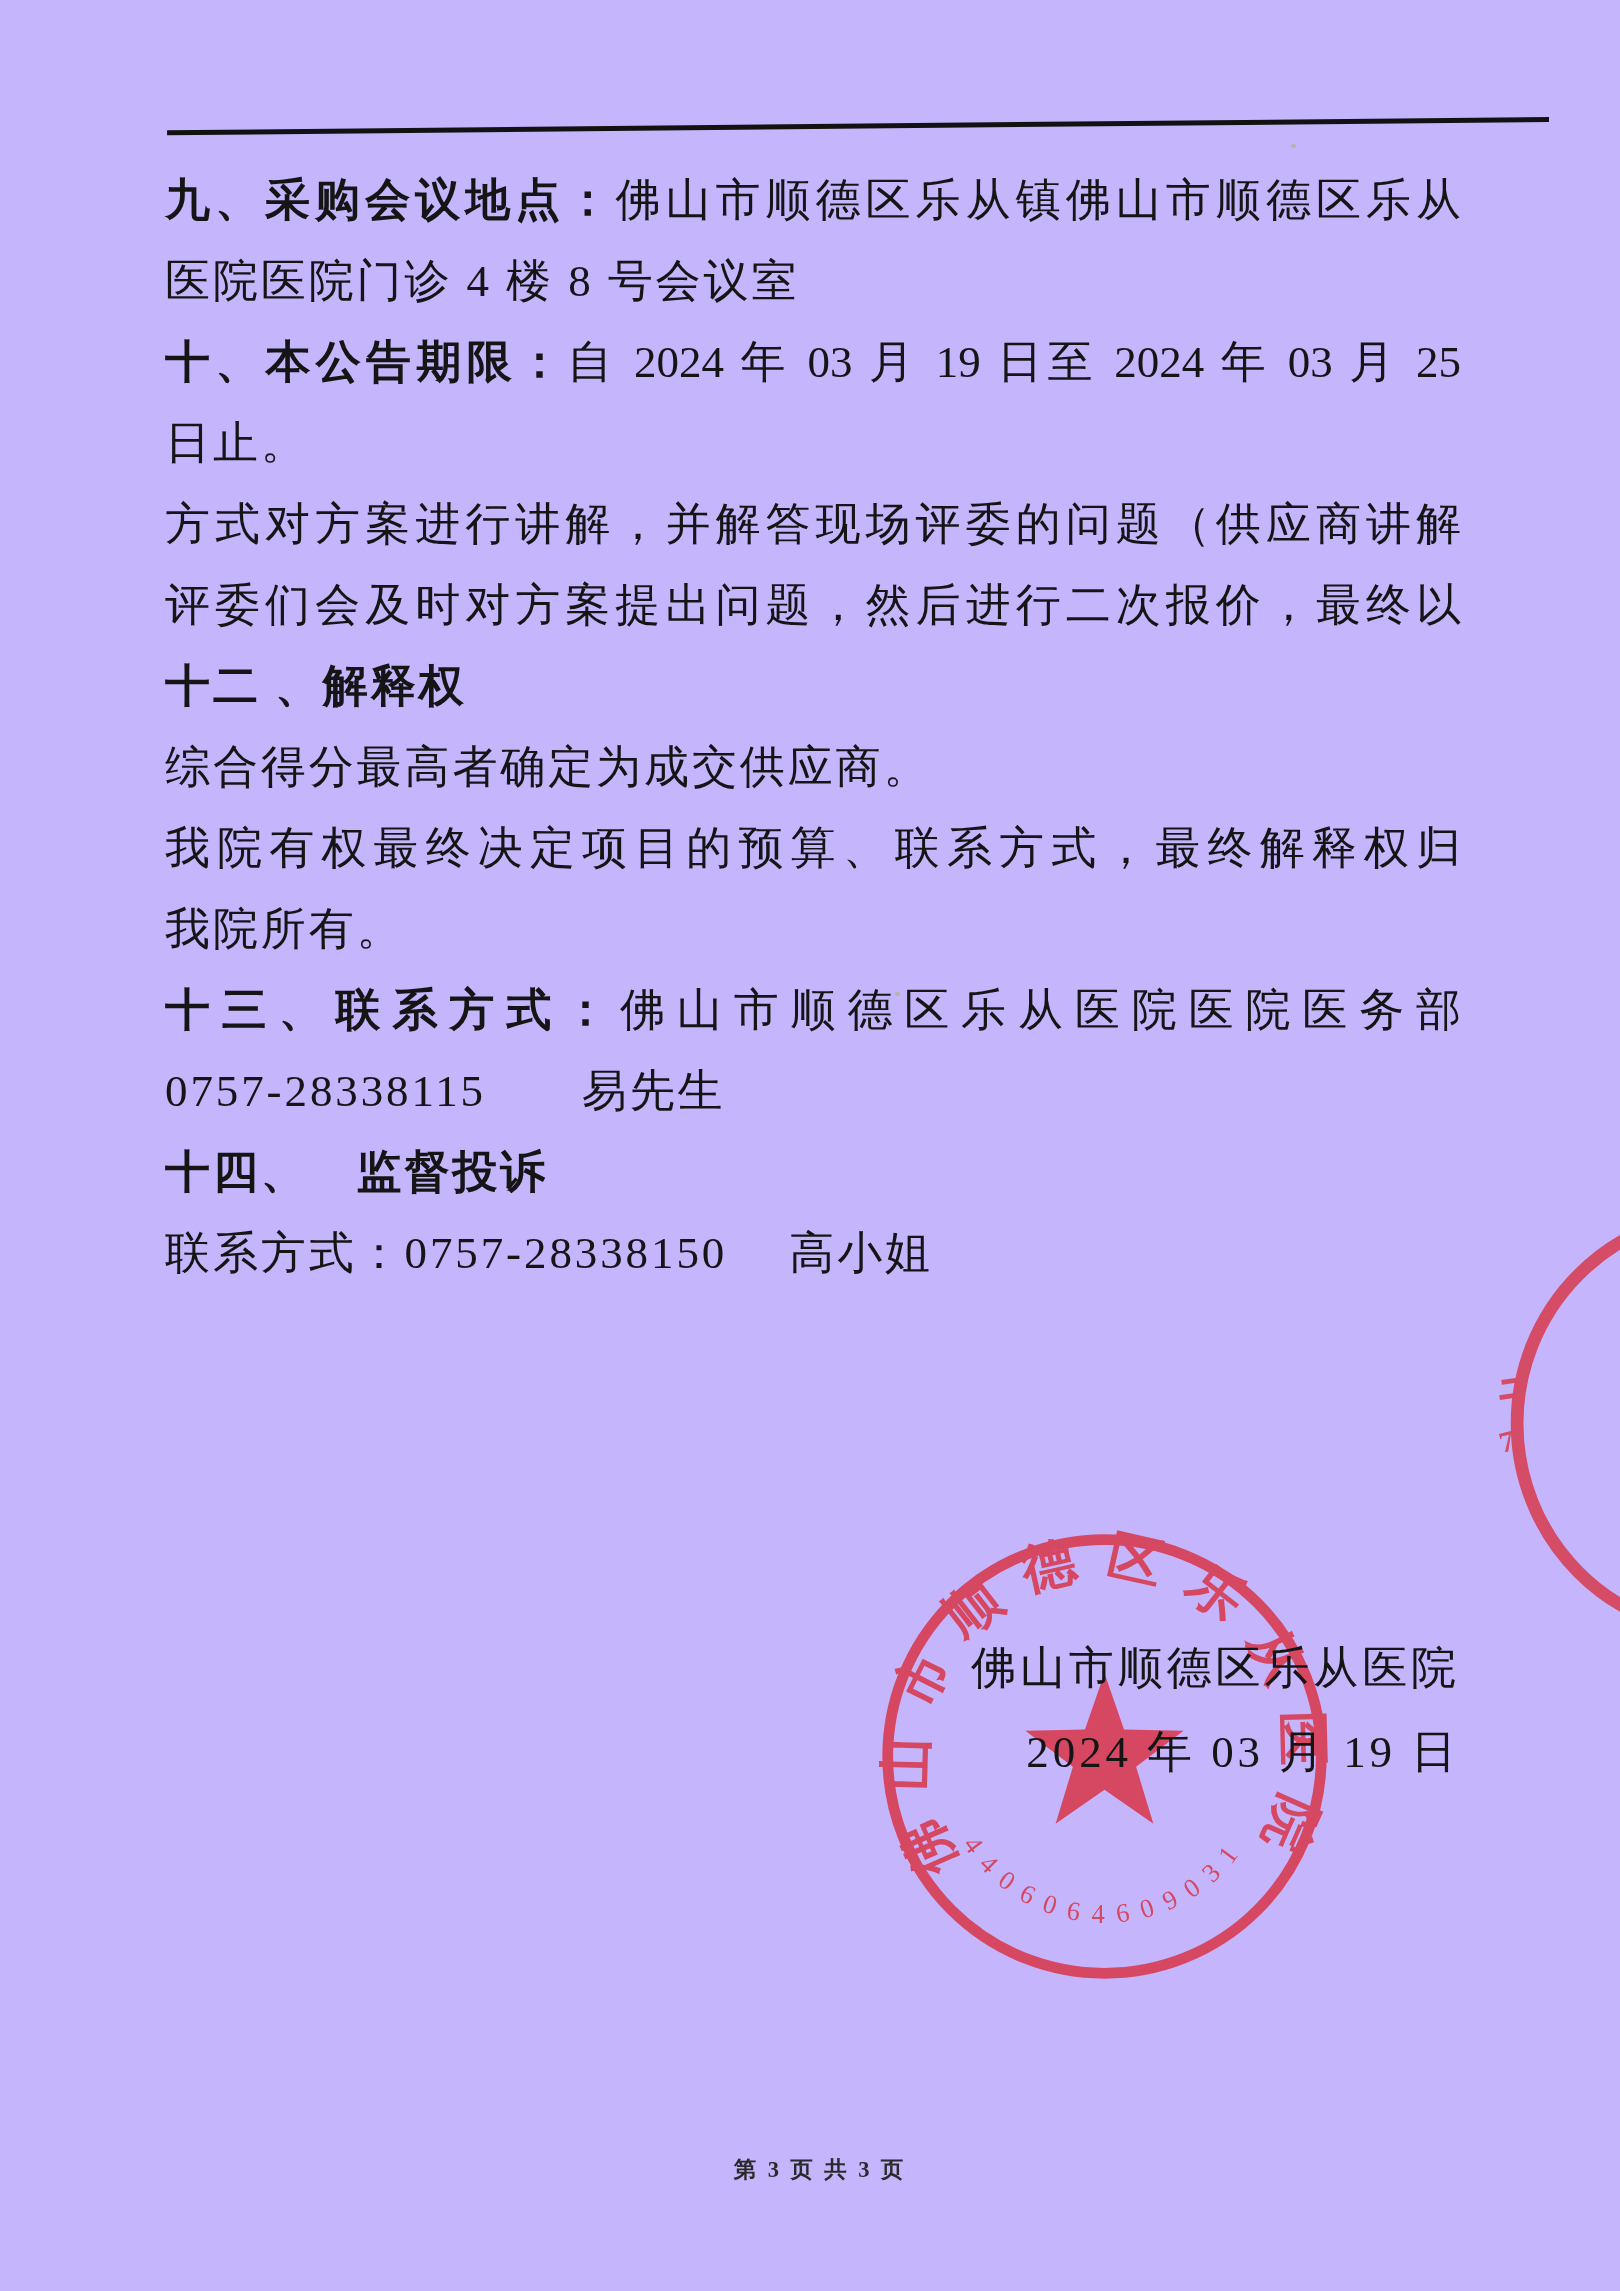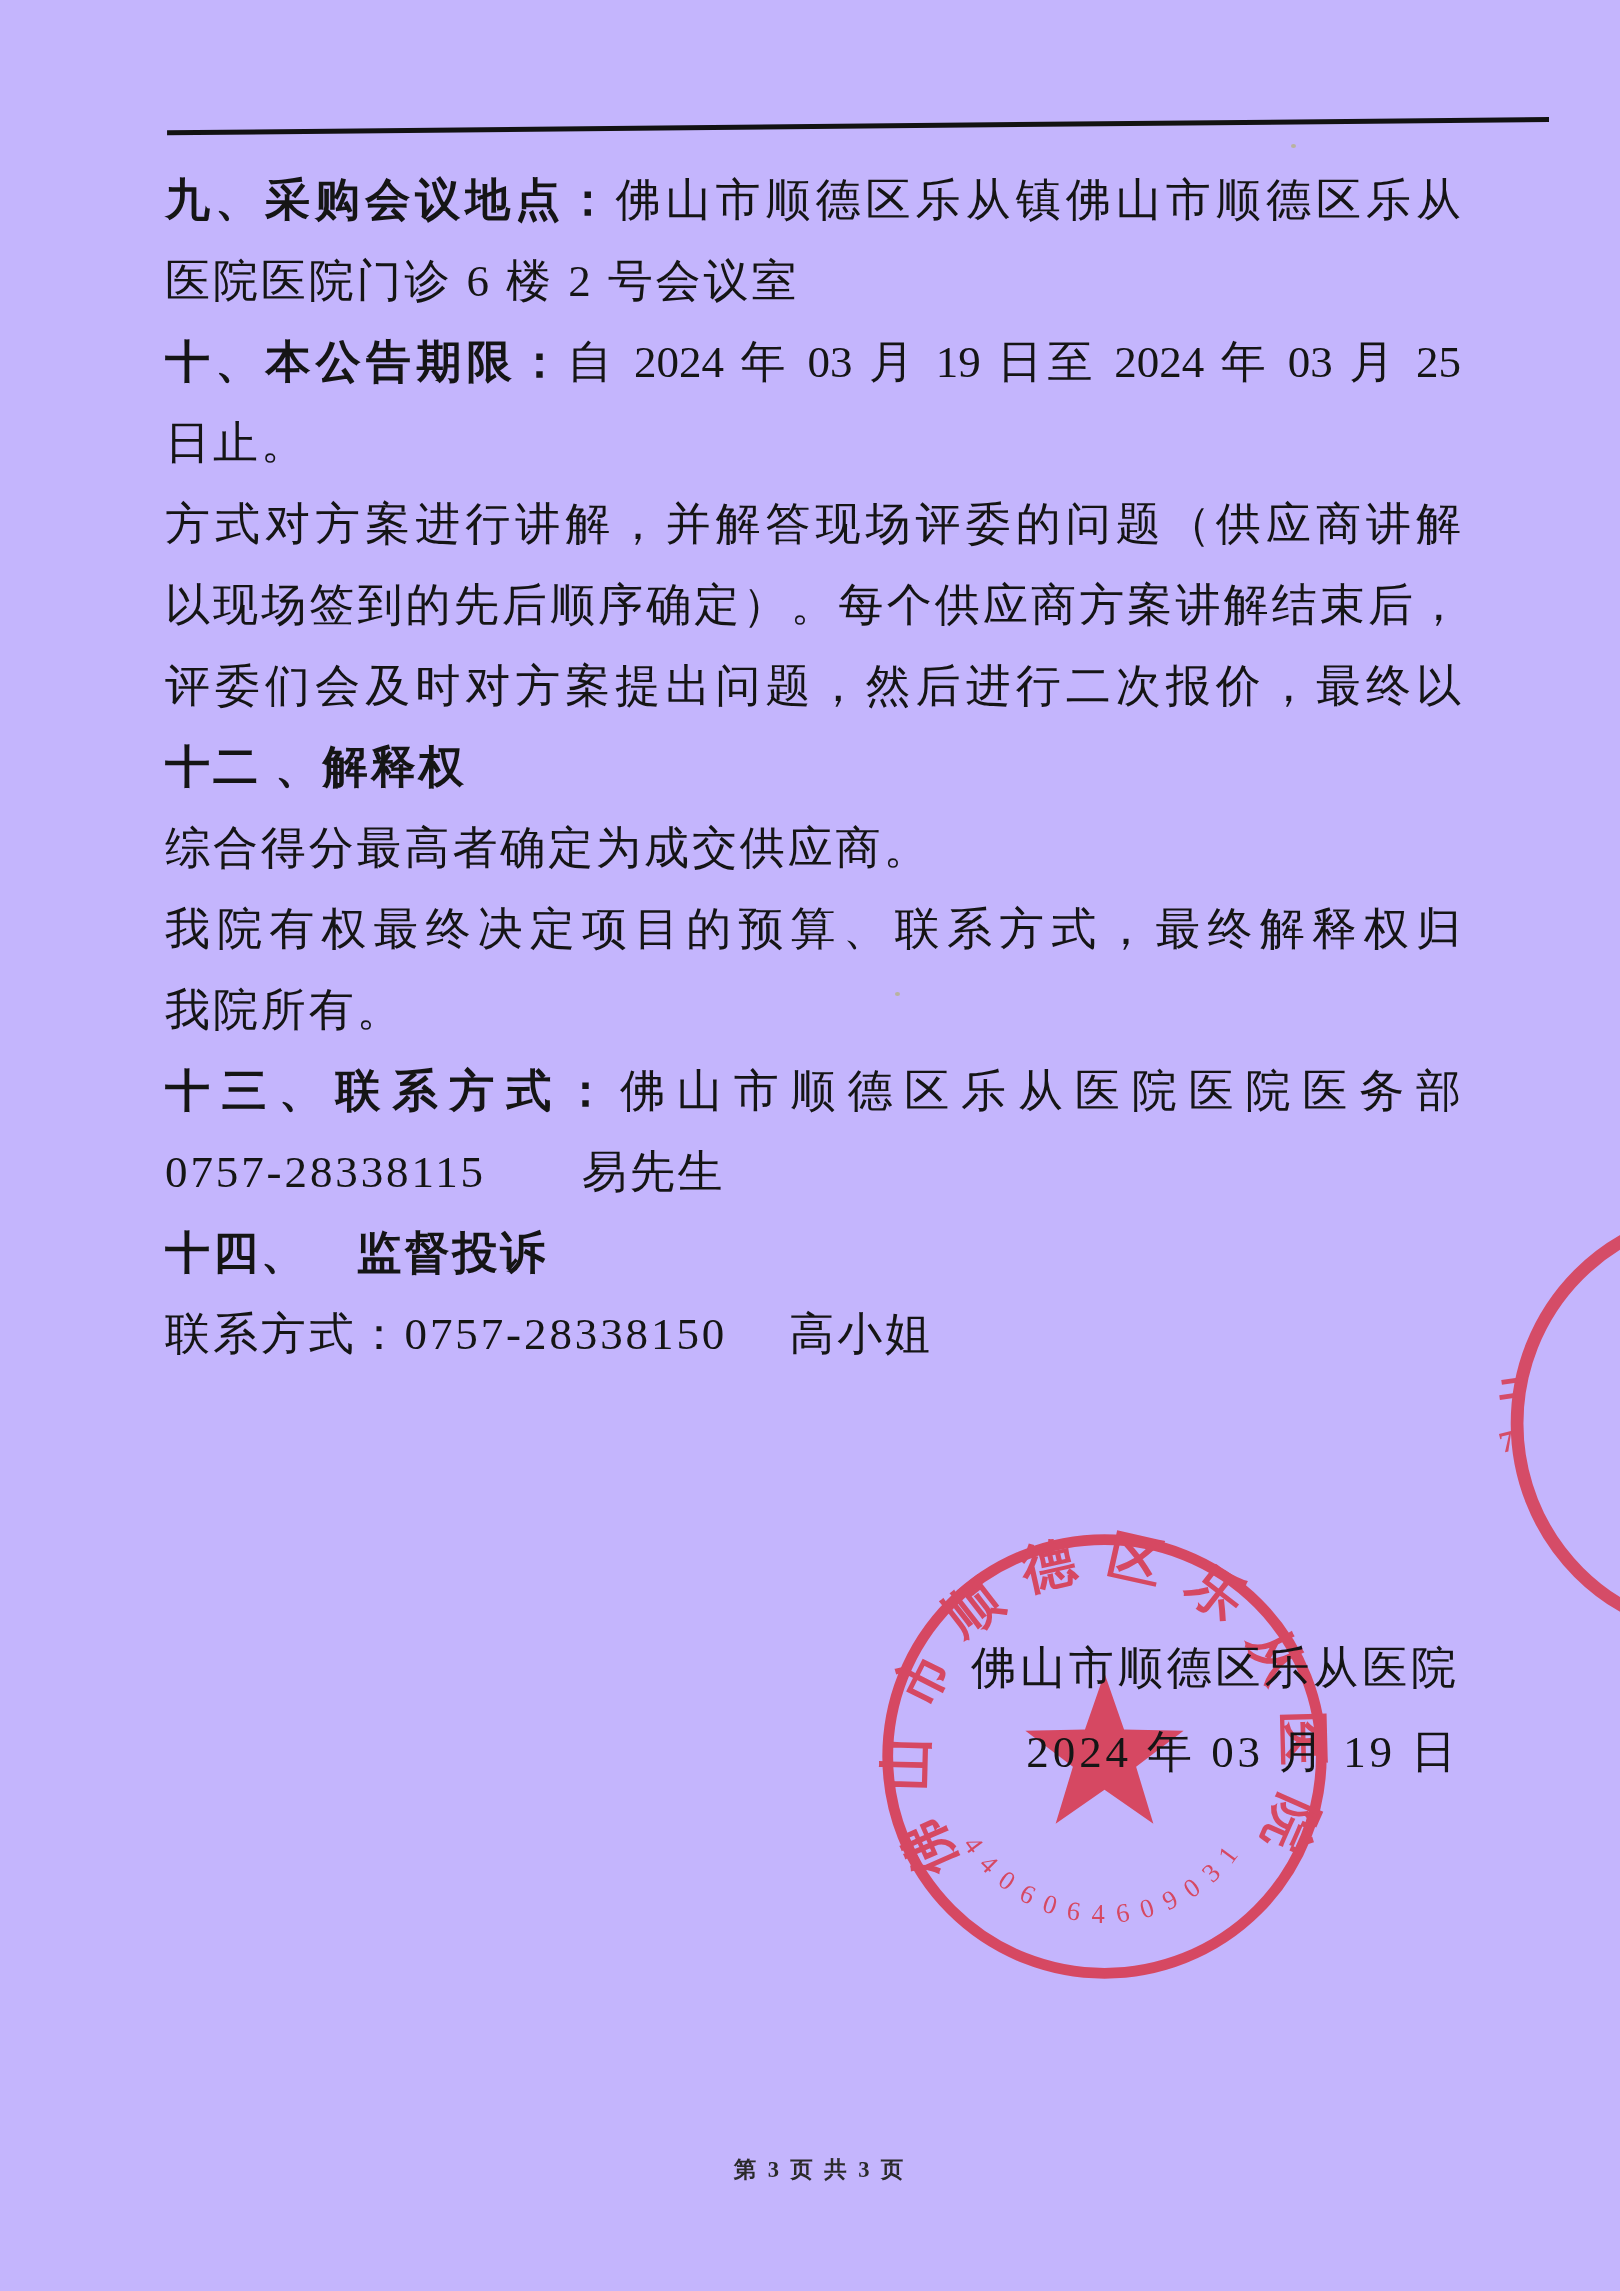--- a/index.html
+++ b/index.html
@@ -40,25 +40,24 @@
 <body>
 
 <div class="page">
 
   <div class="rule"></div>
   <div class="speck" style="left:1291px;top:144px;"></div>
   <div class="speck" style="left:895px;top:992px;"></div>
 
   <div class="content">
     <div class="line fill"><span class="b">九、采购会议地点：</span><span>佛山市顺德区乐从镇佛山市顺德区乐从</span></div>
-    <div class="line"><span class="b"></span><span>医院医院门诊 6 楼 2 号会议室</span></div>
+    <div class="line"><span class="b"></span><span>医院医院门诊 4 楼 8 号会议室</span></div>
     <div class="line fill"><span class="b">十、本公告期限：</span><span>自 2024 年 03 月 19 日至 2024 年 03 月 25</span></div>
     <div class="line"><span class="b"></span><span>日止。</span></div>
     <div class="line fill"><span class="b"></span><span>方式对方案进行讲解，并解答现场评委的问题（供应商讲解</span></div>
-    <div class="line fill"><span class="b"></span><span>以现场签到的先后顺序确定）。每个供应商方案讲解结束后，</span></div>
     <div class="line fill"><span class="b"></span><span>评委们会及时对方案提出问题，然后进行二次报价，最终以</span></div>
     <div class="line"><span class="b">十二 、解释权</span><span></span></div>
     <div class="line"><span class="b"></span><span>综合得分最高者确定为成交供应商。</span></div>
     <div class="line fill"><span class="b"></span><span>我院有权最终决定项目的预算、联系方式，最终解释权归</span></div>
     <div class="line"><span class="b"></span><span>我院所有。</span></div>
     <div class="line fill"><span class="b">十三、联系方式：</span><span>佛山市顺德区乐从医院医院医务部</span></div>
     <div class="line"><span class="b"></span><span>0757-28338115　　易先生</span></div>
     <div class="line"><span class="b">十四、　监督投诉</span><span></span></div>
     <div class="line"><span class="b"></span><span>联系方式：0757-28338150　 高小姐</span></div>
   </div>

